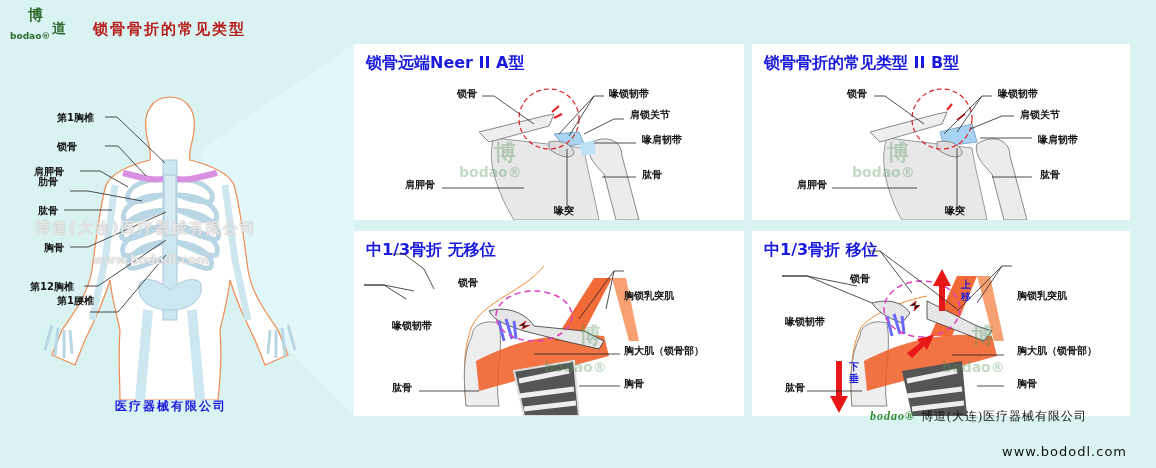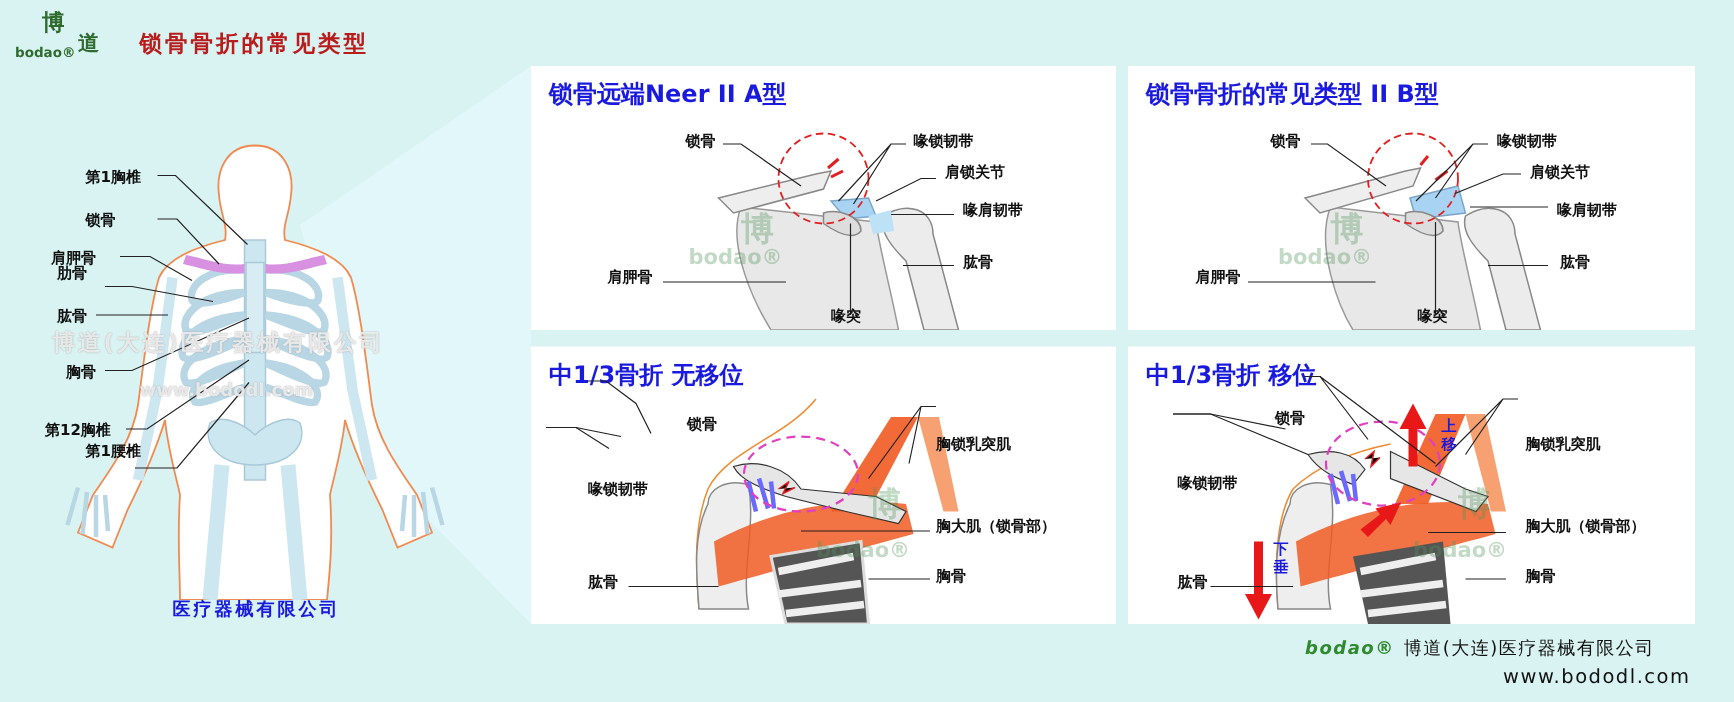--- a/index.html
+++ b/index.html
@@ -11,21 +11,21 @@
   .logo .mark2 { position: absolute; left: 44px; top: 14px; font-size: 14px; color: #2f6b2f; font-weight: bold; font-family: "DejaVu Serif", serif; }
   .logo .word { position: absolute; left: 2px; top: 25px; font-size: 9px; color: #2f6b2f; letter-spacing: 0px; font-weight: bold; }
   .title { left: 93px; top: 20px; font-size: 15px; color: #b91c1c; letter-spacing: 2px; font-weight: bold; }
   .beam { left: 200px; top: 44px; width: 160px; height: 380px; }
   .panel { background: #ffffff; }
   .panel-title { position: absolute; left: 12px; top: 9px; font-size: 16px; color: #1a1adf; font-weight: bold; }
   .lbl { position: absolute; font-size: 10px; color: #111; font-weight: bold; white-space: nowrap; }
   .blue-lbl { position: absolute; font-size: 10px; color: #1a1adf; font-weight: bold; line-height: 12px; width: 12px; }
   .caption { left: 115px; top: 398px; font-size: 12px; color: #1a1adf; font-weight: bold; letter-spacing: 2px; }
   .wm { position: absolute; color: rgba(255,255,255,0.75); font-weight: bold; text-shadow: 0 0 1px #999; }
-  .footer-co { left: 870px; top: 424px; font-size: 12px; color: #111; letter-spacing: 1px; }
+  .footer-co { left: 870px; top: 408px; font-size: 12px; color: #111; letter-spacing: 1px; font-family: Liberation Serif, serif; }
   .footer-brand { color: #2f8a2f; font-weight: bold; font-style: italic; margin-right: 6px; font-size: 12px; }
   .footer-url { left: 1002px; top: 444px; font-size: 13px; color: #111; letter-spacing: 1px; }
   svg { position: absolute; left: 0; top: 0; }
 </style>
 </head>
 <body>
 
 <div class="abs logo">
   <span class="mark">博</span>
   <span class="mark2">道</span>

